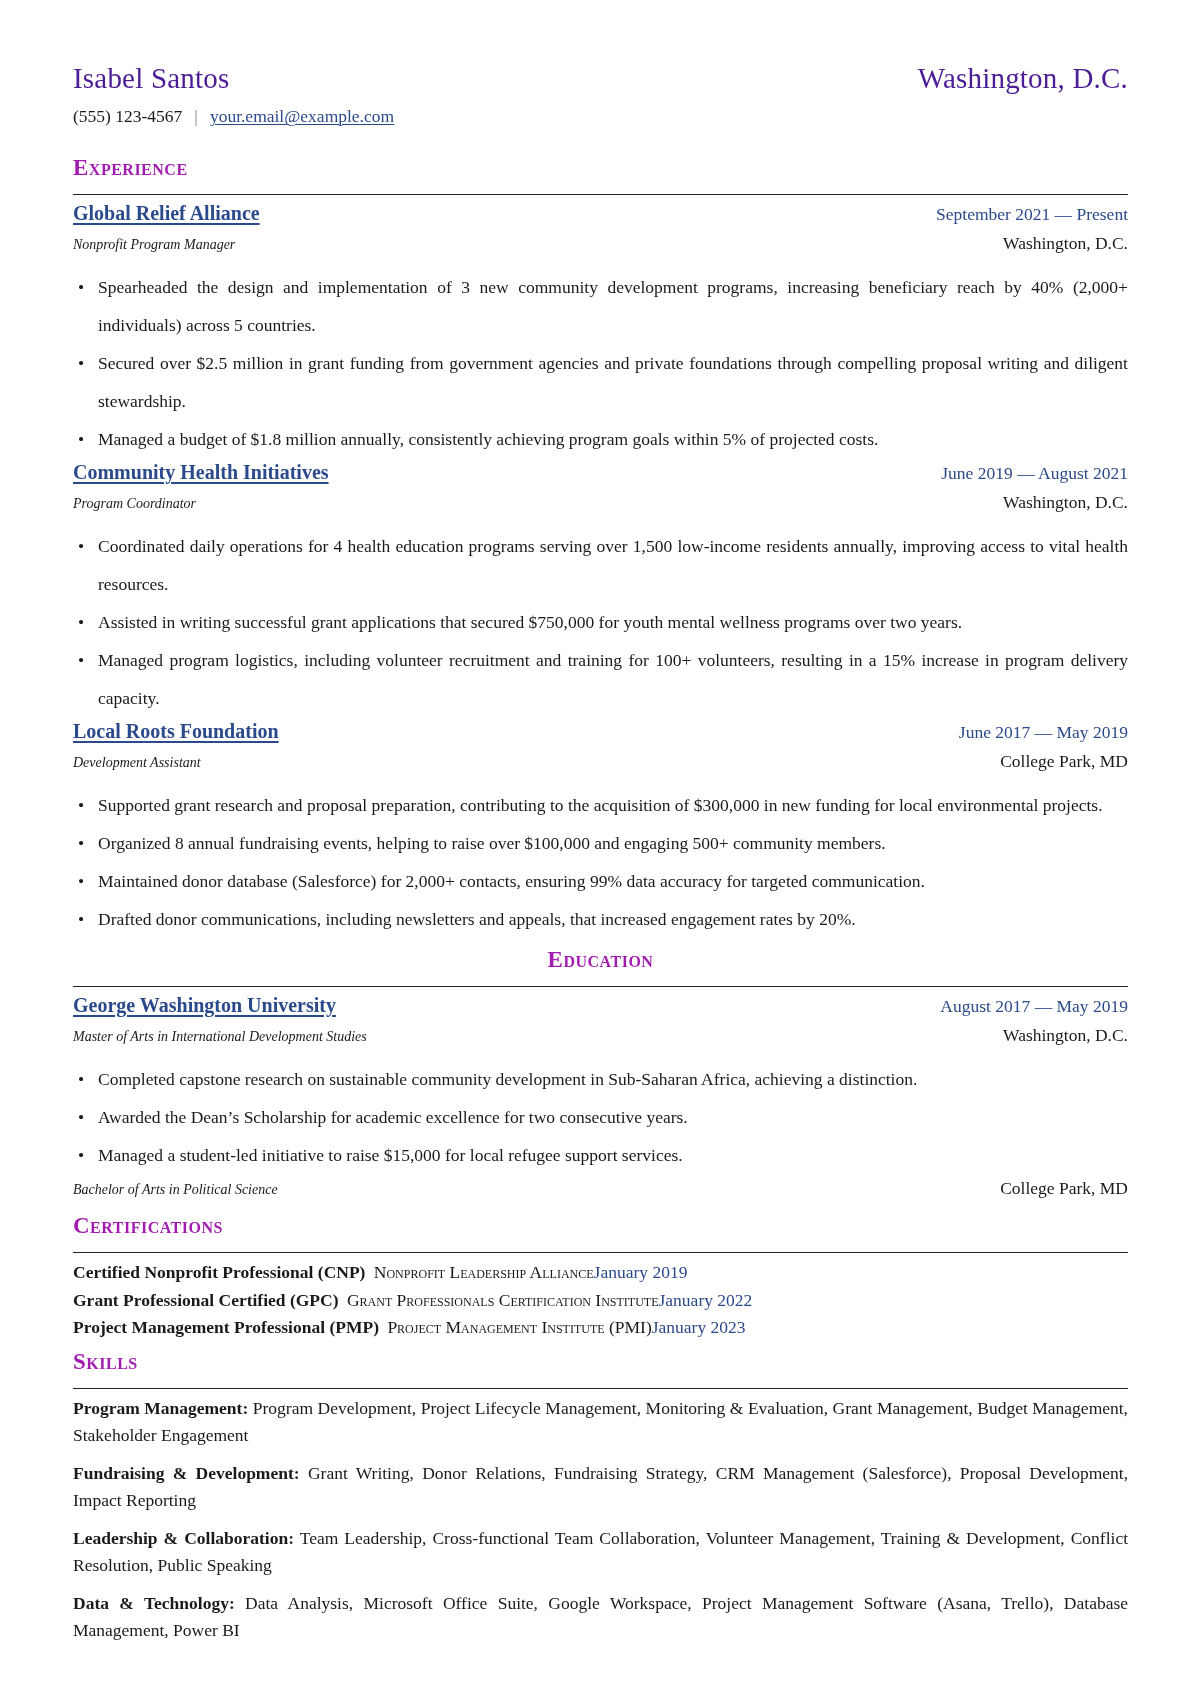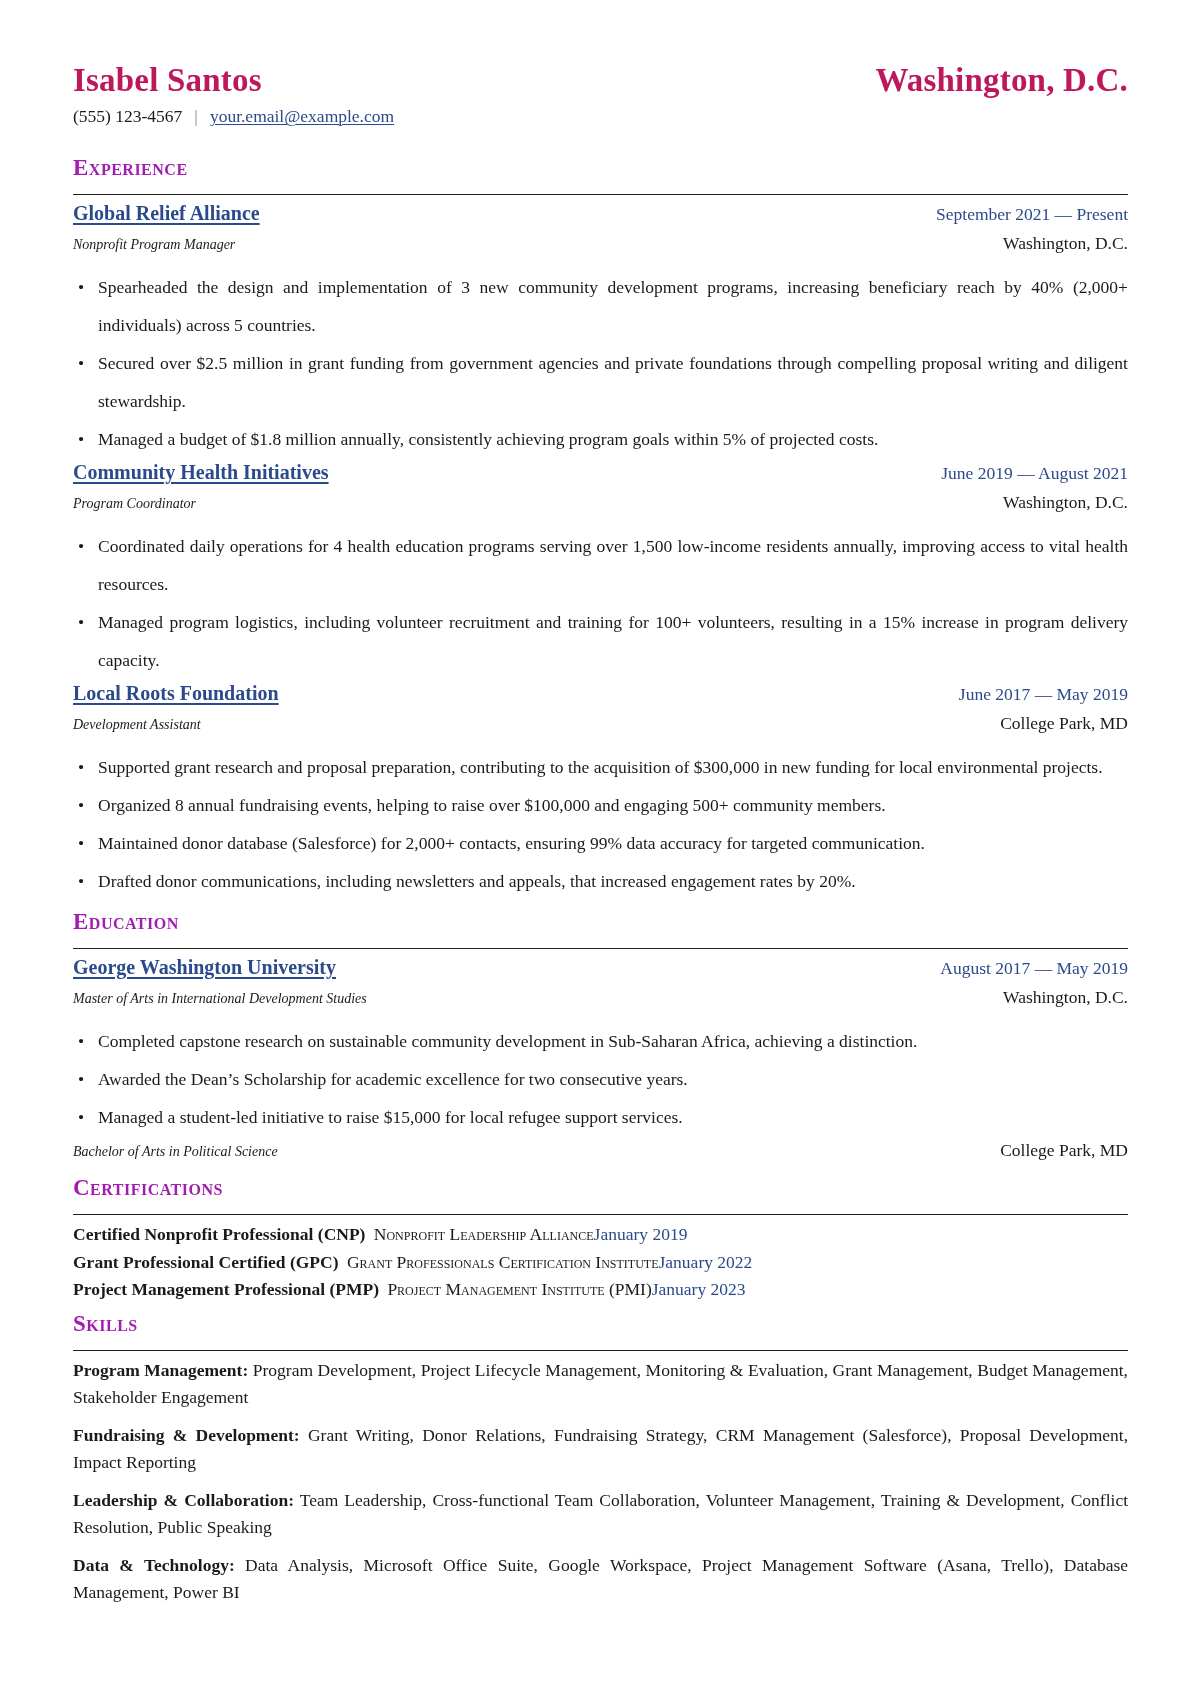--- a/index.html
+++ b/index.html
@@ -17,23 +17,23 @@
     width: 1055px;
   }
   .header-row {
     display: flex;
     justify-content: space-between;
     align-items: baseline;
     height: 40px;
   }
   .name, .header-loc {
     font-family: "Liberation Serif", "DejaVu Serif", serif;
-    font-weight: bold;
-    font-size: 33px;
-    color: #be185d;
+    font-weight: normal;
+    font-size: 29px;
+    color: #4c1d95;
     letter-spacing: 0.2px;
   }
   .contact {
     font-family: "Liberation Serif", serif;
     font-size: 17.5px;
     margin-top: 4px;
     height: 26px;
     display: flex;
     align-items: baseline;
   }
@@ -45,21 +45,21 @@
     font-weight: bold;
     color: #a21caf;
     font-size: 23px;
     font-variant: small-caps;
     letter-spacing: 0.5px;
     border-bottom: 1.3px solid #222;
     padding-bottom: 12px;
     line-height: 28px;
   }
   .sec-exp { margin-top: 22px; }
-  .sec-edu { margin-top: 8px; }
+  .sec-edu { margin-top: 8px; text-align: center; }
   .sec-cert { margin-top: 8px; }
   .sec-skills { margin-top: 6px; }
 
   .entry { }
   .entry-row {
     display: flex;
     justify-content: space-between;
     align-items: baseline;
     font-family: "Liberation Serif", serif;
     line-height: 29px;
@@ -144,20 +144,21 @@
     <div class="entry-row">
       <span class="org">Community Health Initiatives</span>
       <span class="dates">June 2019 — August 2021</span>
     </div>
     <div class="entry-row">
       <span class="role">Program Coordinator</span>
       <span class="loc">Washington, D.C.</span>
     </div>
     <ul class="bullets">
       <li>Coordinated daily operations for 4 health education programs serving over 1,500 low-income residents annually, improving access to vital health resources.</li>
+      <li>Assisted in writing successful grant applications that secured $750,000 for youth mental wellness programs over two years.</li>
       <li>Managed program logistics, including volunteer recruitment and training for 100+ volunteers, resulting in a 15% increase in program delivery capacity.</li>
     </ul>
   </div>
 
   <div class="entry">
     <div class="entry-row">
       <span class="org">Local Roots Foundation</span>
       <span class="dates">June 2017 — May 2019</span>
     </div>
     <div class="entry-row">

